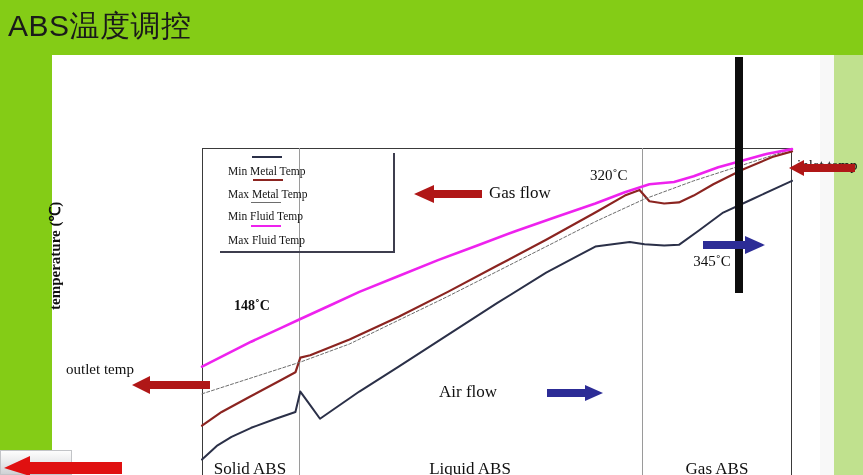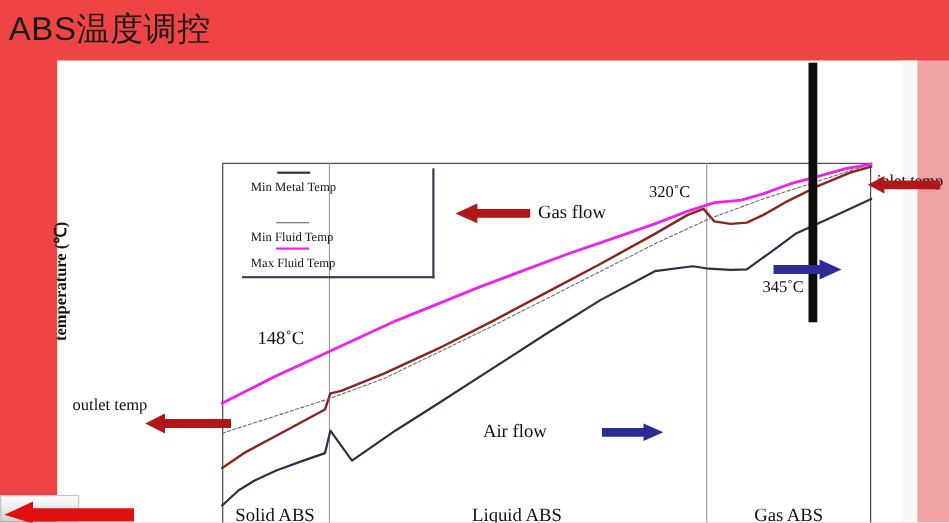--- a/index.html
+++ b/index.html
@@ -1,20 +1,20 @@
 <!DOCTYPE html>
 <html><head>
 <meta charset="utf-8">
 <style>
   html,body{margin:0;padding:0;}
   body{
     width:863px;height:475px;background:#ffffff;overflow:hidden;position:relative;
     font-family:"Liberation Sans",sans-serif;
   }
-  #root{position:absolute;left:0;top:0;width:863px;height:475px;background:#ef4444;}
+  #root{position:absolute;left:0;top:0;width:863px;height:475px;background:#84cc16;}
 
   
   .slide-title{
     position:absolute;left:8px;top:6px;
     font-family:"Liberation Sans",sans-serif;
     font-size:30px;color:#1a1a1a;letter-spacing:.5px;white-space:nowrap;
   }
 
   
   .figure-panel{
@@ -71,21 +71,21 @@
   
   .region-label{
     position:absolute;transform:translateX(-50%);
     font-family:"Liberation Serif",serif;font-size:17px;color:#101010;white-space:nowrap;
   }
 
   
   .anno{
     position:absolute;font-family:"Liberation Serif",serif;color:#101010;white-space:nowrap;
   }
-  .anno-148{left:182px;top:243px;font-size:17px;}
+  .anno-148{left:182px;top:243px;font-size:14px;font-weight:bold;}
   .anno-320{left:538px;top:112px;font-size:15px;}
   .anno-345{left:660px;top:198px;font-size:15px;transform:translateX(-50%);}
   .anno-gasflow{left:437px;top:128px;font-size:17px;}
   .anno-airflow{left:387px;top:327px;font-size:17px;}
   .anno-inlet{left:745px;top:102px;font-size:15px;}
   .anno-outlet{left:14px;top:306px;font-size:15px;}
   .anno-dec{
     left:660px;top:222px;transform:translateX(-50%);
     font-size:17px;text-align:center;line-height:1.28;white-space:normal;width:124px;
   }
@@ -142,20 +142,24 @@
       <g>
         <polyline id="s3" fill="none" stroke-linejoin="round" stroke-linecap="round" points="150.00,311.63 174.58,299.17 199.17,286.71 228.67,273.12 248.33,264.05 277.83,250.46 307.33,236.87 346.67,221.01 386.00,205.15 425.33,190.42 464.67,175.70 504.00,162.10 543.33,148.51 572.83,137.18 597.42,129.25 622.00,126.98 641.67,121.32 666.25,112.26 690.83,105.46 715.42,98.66 740.00,94.13" stroke="#ee22ee" stroke-width="2.6"></polyline>
       </g>
     </svg>
 
     <div class="legend">
       <div class="legend-row" style="top:3px">
         <span class="legend-swatch" id="lg0" style="border-top-width: 2px; border-top-color: rgb(43, 48, 72);"></span>
         <span class="legend-label">Min Metal Temp</span>
       </div>
+      <div class="legend-row" style="top:26px">
+        <span class="legend-swatch" id="lg1" style="border-top-width: 2.2px; border-top-color: rgb(139, 36, 32);"></span>
+        <span class="legend-label">Max Metal Temp</span>
+      </div>
       <div class="legend-row" style="top:49px">
         <span class="legend-swatch" id="lg2" style="border-top: 1.6px solid rgb(109, 109, 109);"></span>
         <span class="legend-label">Min Fluid Temp</span>
       </div>
       <div class="legend-row" style="top:72px">
         <span class="legend-swatch" id="lg3" style="border-top-width: 2.6px; border-top-color: rgb(238, 34, 238);"></span>
         <span class="legend-label">Max Fluid Temp</span>
       </div>
     </div>
 

